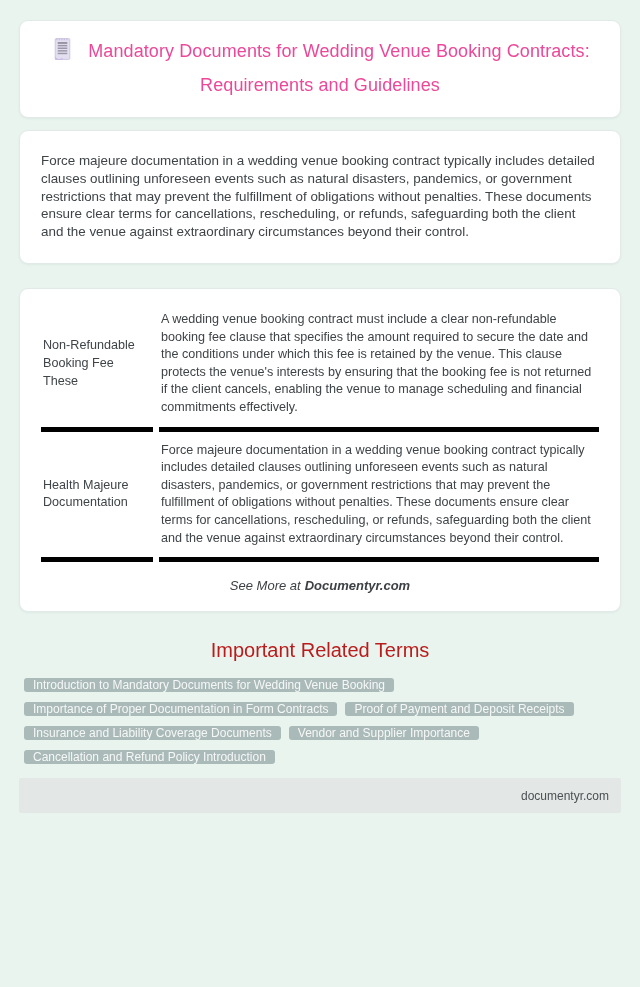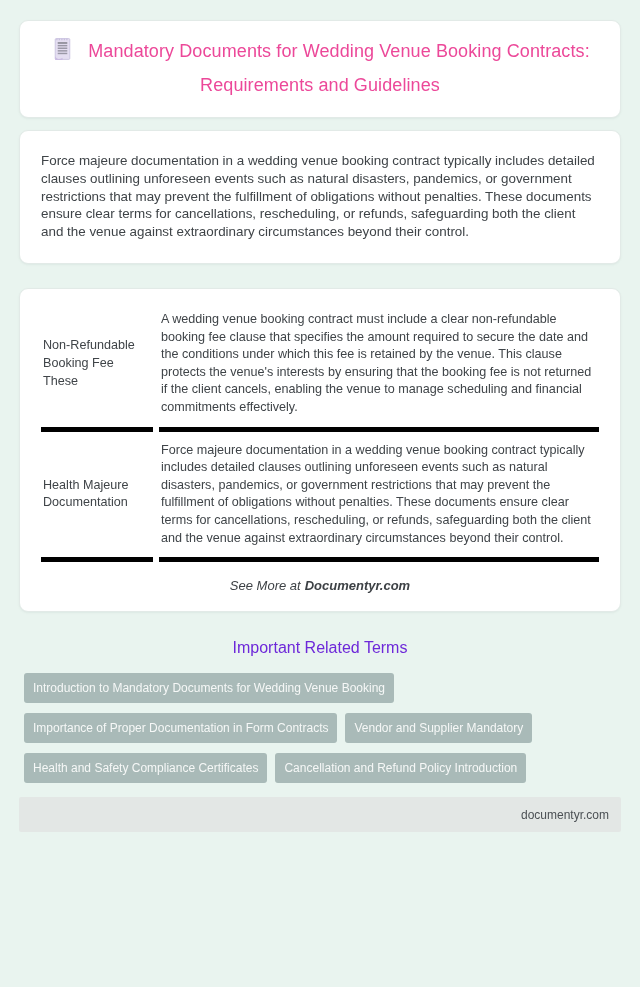--- a/index.html
+++ b/index.html
@@ -78,36 +78,36 @@
     font-size: 13px;
     color: #3d4145;
   }
   .see-more .brand {
     font-weight: bold;
     cursor: pointer;
   }
   .related-heading {
     margin: 27px 0 16px 0;
     text-align: center;
-    font-size: 16px;
+    font-size: 20px;
     font-weight: 400;
-    color: #6d28d9;
+    color: #b91c1c;
   }
   .tags {
     display: flex;
     flex-wrap: wrap;
     gap: 10px 8px;
     padding: 0 5px;
   }
   .tag {
     background: #a9bab8;
     color: #f6f8f7;
     font-size: 12px;
     line-height: 14px;
-    padding: 8px 9px;
+    padding: 0 9px;
     border-radius: 3px;
     cursor: pointer;
     white-space: nowrap;
   }
   .footer-bar {
     margin-top: 14px;
     background: #e3e7e5;
     height: 35px;
     border-radius: 2px;
     display: flex;
@@ -161,22 +161,23 @@
     <div class="see-more">
       <span style="margin-right:4px;">See More at</span><span class="brand">Documentyr.com</span>
     </div>
   </div>
 
   <div class="related-heading">Important Related Terms</div>
 
   <div class="tags">
     <span class="tag">Introduction to Mandatory Documents for Wedding Venue Booking</span>
     <span class="tag">Importance of Proper Documentation in Form Contracts</span>
-    <span class="tag">Vendor and Supplier Mandatory</span>
-    <span class="tag">Health and Safety Compliance Certificates</span>
+    <span class="tag">Proof of Payment and Deposit Receipts</span>
+    <span class="tag">Insurance and Liability Coverage Documents</span>
+    <span class="tag">Vendor and Supplier Importance</span>
     <span class="tag">Cancellation and Refund Policy Introduction</span>
   </div>
 
   <div class="footer-bar">
     <span>documentyr.com</span>
   </div>
 
 </div>
 
 </body></html>

